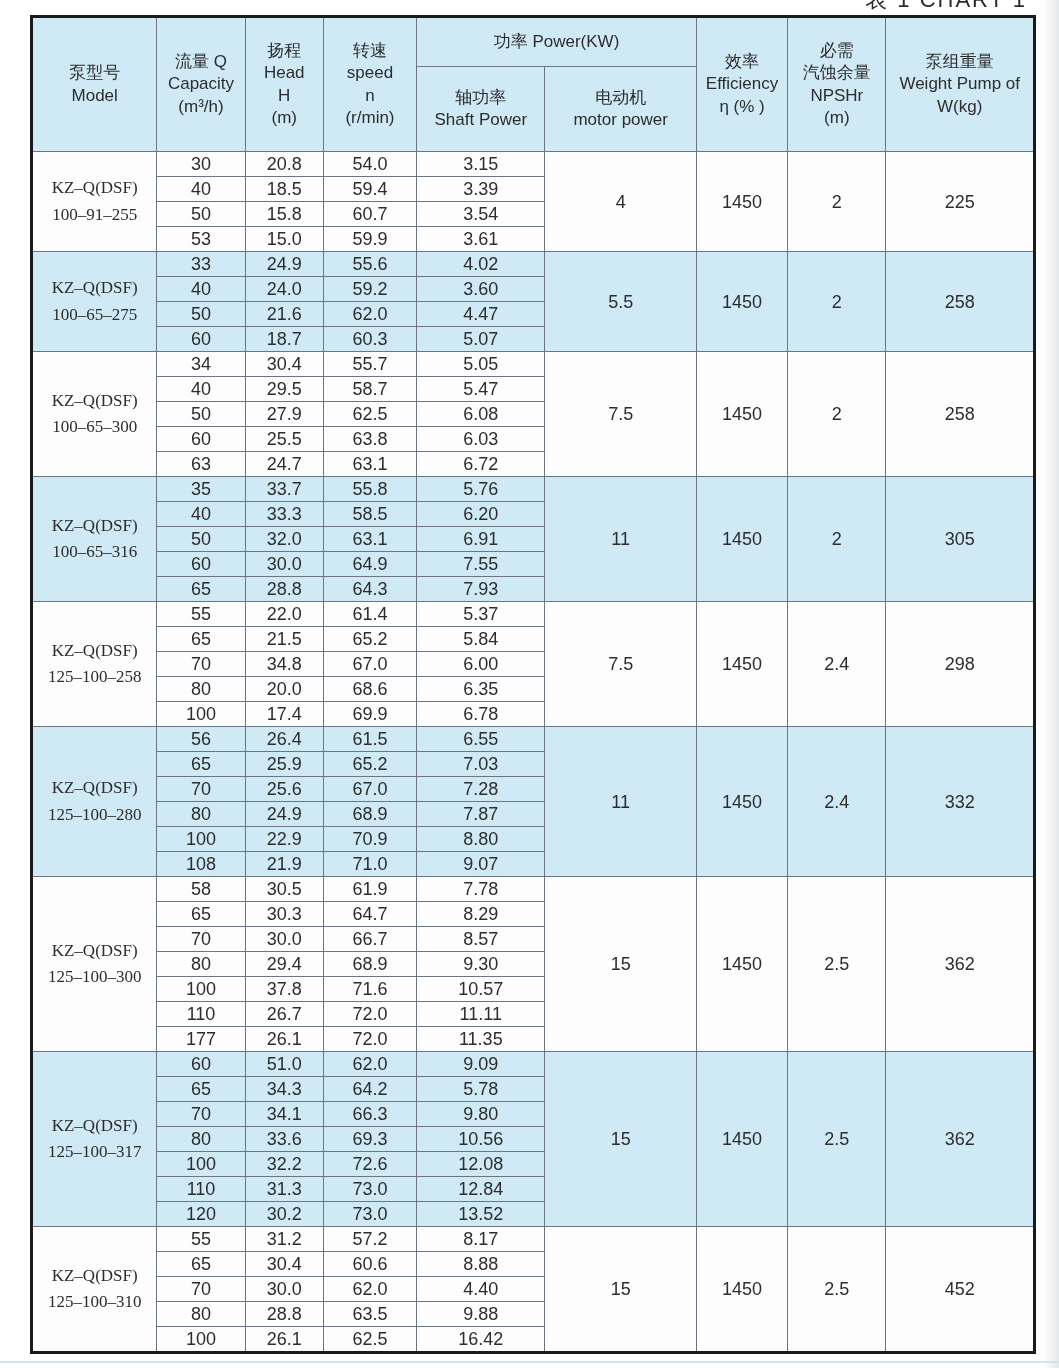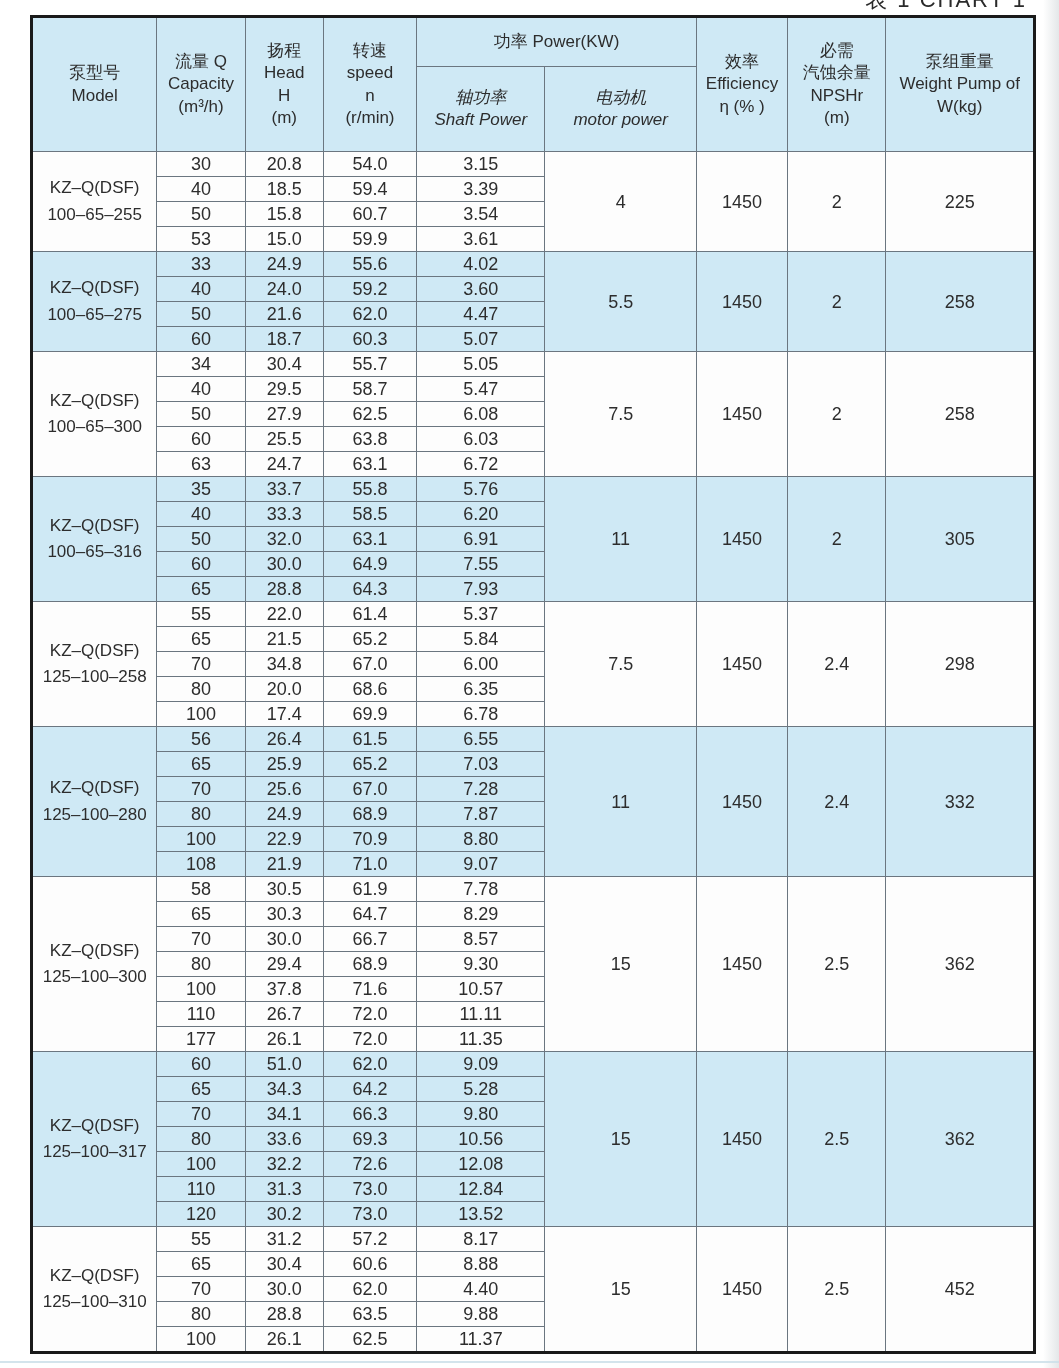--- a/index.html
+++ b/index.html
@@ -37,24 +37,24 @@
     border:1px solid var(--grid);
     text-align:center;vertical-align:middle;
     padding:0;color:var(--text);
     overflow:hidden;
   }
   thead th{
     background:var(--band);
     font-weight:normal;font-size:17px;line-height:1.32;
   }
   thead tr.h1 th{height:48px;}
-  thead tr.h2 th{height:84px;font-style:italic;}
+  thead tr.h2 th{height:84px;}
   tbody td{font-size:18px;height:24px;line-height:24px;background:var(--row-white);}
   tbody tr.shaded td{background:var(--band);}
-  tbody td.model{font-size:17px;line-height:1.55;}
+  tbody td.model{font-size:17px;line-height:1.55;font-family:Liberation Serif, serif;}
   tbody td div{line-height:1.55;}
 </style>
 </head>
 <body>
 
 <div class="clipped-caption">表 1 CHART 1</div>
 
 <div class="table-wrap">
   <table>
     <colgroup>
@@ -117,21 +117,21 @@
         <th>
           <div>电动机</div>
           <div>motor power</div>
         </th>
       </tr>
     </thead>
     <tbody>
         <tr class="plain">
           <td rowspan="4" class="model">
             <div>KZ–Q(DSF)</div>
-            <div>100–65–255</div>
+            <div>100–91–255</div>
           </td>
           <td>30</td>
           <td>20.8</td>
           <td>54.0</td>
           <td>3.15</td>
           <td rowspan="4">4</td>
           <td rowspan="4">1450</td>
           <td rowspan="4">2</td>
           <td rowspan="4">225</td>
         </tr>
@@ -404,21 +404,21 @@
           <td>9.09</td>
           <td rowspan="7">15</td>
           <td rowspan="7">1450</td>
           <td rowspan="7">2.5</td>
           <td rowspan="7">362</td>
         </tr>
         <tr class="shaded">
           <td>65</td>
           <td>34.3</td>
           <td>64.2</td>
-          <td>5.28</td>
+          <td>5.78</td>
         </tr>
         <tr class="shaded">
           <td>70</td>
           <td>34.1</td>
           <td>66.3</td>
           <td>9.80</td>
         </tr>
         <tr class="shaded">
           <td>80</td>
           <td>33.6</td>
@@ -472,20 +472,20 @@
         <tr class="plain">
           <td>80</td>
           <td>28.8</td>
           <td>63.5</td>
           <td>9.88</td>
         </tr>
         <tr class="plain">
           <td>100</td>
           <td>26.1</td>
           <td>62.5</td>
-          <td>11.37</td>
+          <td>16.42</td>
         </tr>
       </tbody>
   </table>
 </div>
 
 <div class="page-edge-right"></div>
 <div class="bottom-artifact"></div>
 
 </body></html>

